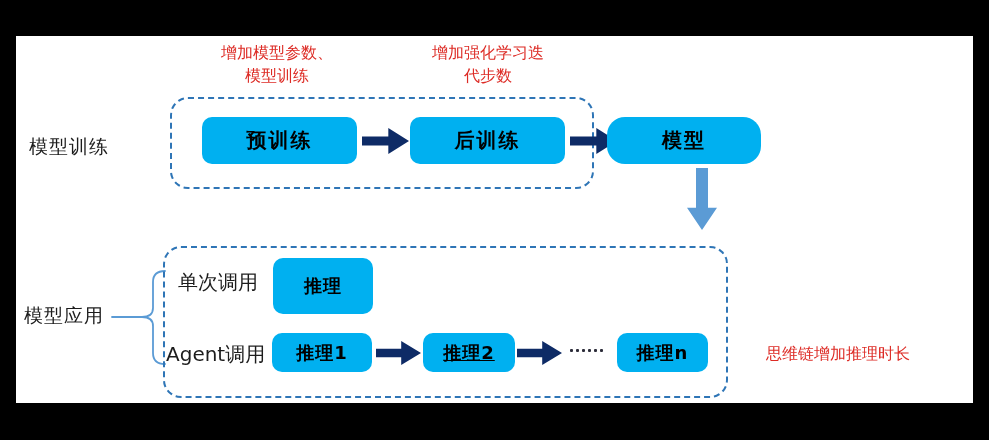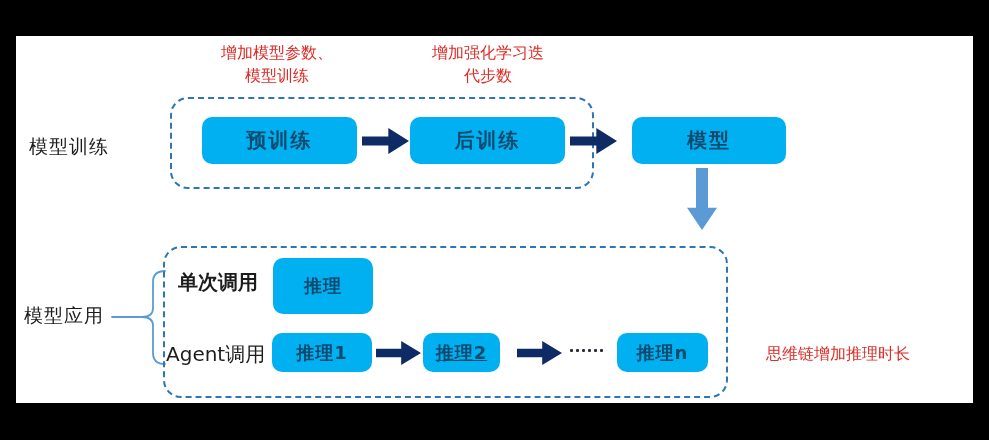--- a/index.html
+++ b/index.html
@@ -6,21 +6,21 @@
   #stage{
     position:relative;width:989px;height:440px;background:#000;overflow:hidden;
     font-family:"DejaVu Sans","Liberation Sans",sans-serif;
   }
   #panel{position:absolute;left:16px;top:36px;width:957px;height:367px;background:#ffffff;}
   .abs{position:absolute;}
   .section-label{color:#1c1c1c;font-size:19px;letter-spacing:1px;white-space:nowrap;}
   .red-note{color:#DD2B25;font-size:16px;line-height:23px;text-align:center;white-space:nowrap;}
   .dashed-group{border:2px dashed #2E75B6;border-radius:18px;background:transparent;}
   .cyan-box{
-    background:#00B0F0;border-radius:10px;color:#0c4a6e;font-weight:bold;
+    background:#00B0F0;border-radius:10px;color:#000000;font-weight:bold;
     display:flex;align-items:center;justify-content:center;letter-spacing:2px;
   }
   .cyan-box.big{font-size:20px;}
   .cyan-box.small{font-size:18px;letter-spacing:1px;}
   .arrow-right{
     background:#0E2B66;
     clip-path:polygon(0 34%,56% 34%,56% 4%,100% 50%,56% 96%,56% 66%,0 66%);
   }
   .arrow-down{
     background:#5B9BD5;
@@ -46,39 +46,39 @@
     <div>增加强化学习迭</div>
     <div>代步数</div>
   </div>
 
   <div class="abs dashed-group" style="left:170px;top:97px;width:420px;height:88px;"></div>
 
   <div class="abs cyan-box big" style="left:202px;top:117px;width:155px;height:47px;">预训练</div>
   <div class="abs arrow-right" style="left:362px;top:127px;width:47px;height:28px;"></div>
   <div class="abs cyan-box big" style="left:410px;top:117px;width:155px;height:47px;">后训练</div>
   <div class="abs arrow-right" style="left:570px;top:127px;width:47px;height:28px;"></div>
-  <div class="abs cyan-box big" style="left:632px;top:117px;width:154px;height:47px;">模型</div>
+  <div class="abs cyan-box big" style="left:607px;top:117px;width:154px;height:47px;border-radius:18px;">模型</div>
 
   <div class="abs arrow-down" style="left:687px;top:168px;width:30px;height:62px;"></div>
 
   <div class="abs section-label" style="left:24px;top:303px;">模型应用</div>
 
   <svg class="abs" style="left:108px;top:263px;" width="62" height="108" viewBox="0 0 62 108">
     <path d="M57,8 Q45,8 45,19 L45,45 Q45,54 34,54 L4,54 M34,54 Q45,54 45,63 L45,90 Q45,101 57,101" fill="none" stroke="#5B9BD5" stroke-width="1.8" stroke-linecap="round"></path>
   </svg>
 
   <div class="abs dashed-group" style="left:163px;top:246px;width:561px;height:148px;"></div>
 
-  <div class="abs row-label" style="left:178px;top:269px;font-weight:bold;">单次调用</div>
+  <div class="abs row-label" style="left:178px;top:269px;">单次调用</div>
   <div class="abs cyan-box small" style="left:273px;top:258px;width:100px;height:56px;">推理</div>
 
   <div class="abs row-label" style="left:166px;top:341px;">Agent调用</div>
   <div class="abs cyan-box small" style="left:272px;top:333px;width:100px;height:39px;">推理1</div>
   <div class="abs arrow-right" style="left:376px;top:340px;width:45px;height:26px;"></div>
-  <div class="abs cyan-box small" style="left:423px;top:333px;width:77px;height:39px;text-decoration:underline;">推理2</div>
+  <div class="abs cyan-box small" style="left:423px;top:333px;width:92px;height:39px;text-decoration:underline;">推理2</div>
   <div class="abs arrow-right" style="left:517px;top:340px;width:45px;height:26px;"></div>
   <div class="abs dots" style="left:570px;top:349px;">
     <i></i>
       <i></i>
       <i></i>
       <i></i>
       <i></i>
       <i></i>
   </div>
   <div class="abs cyan-box small" style="left:617px;top:333px;width:91px;height:39px;">推理n</div>

